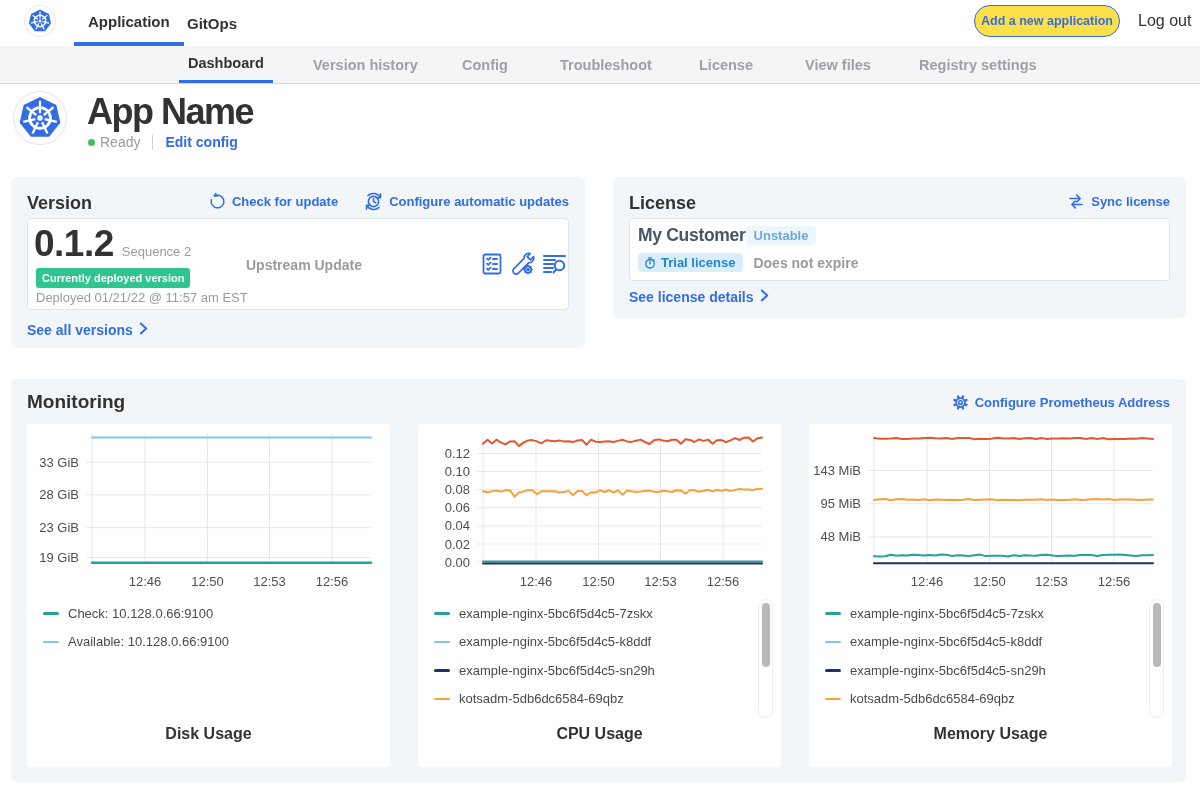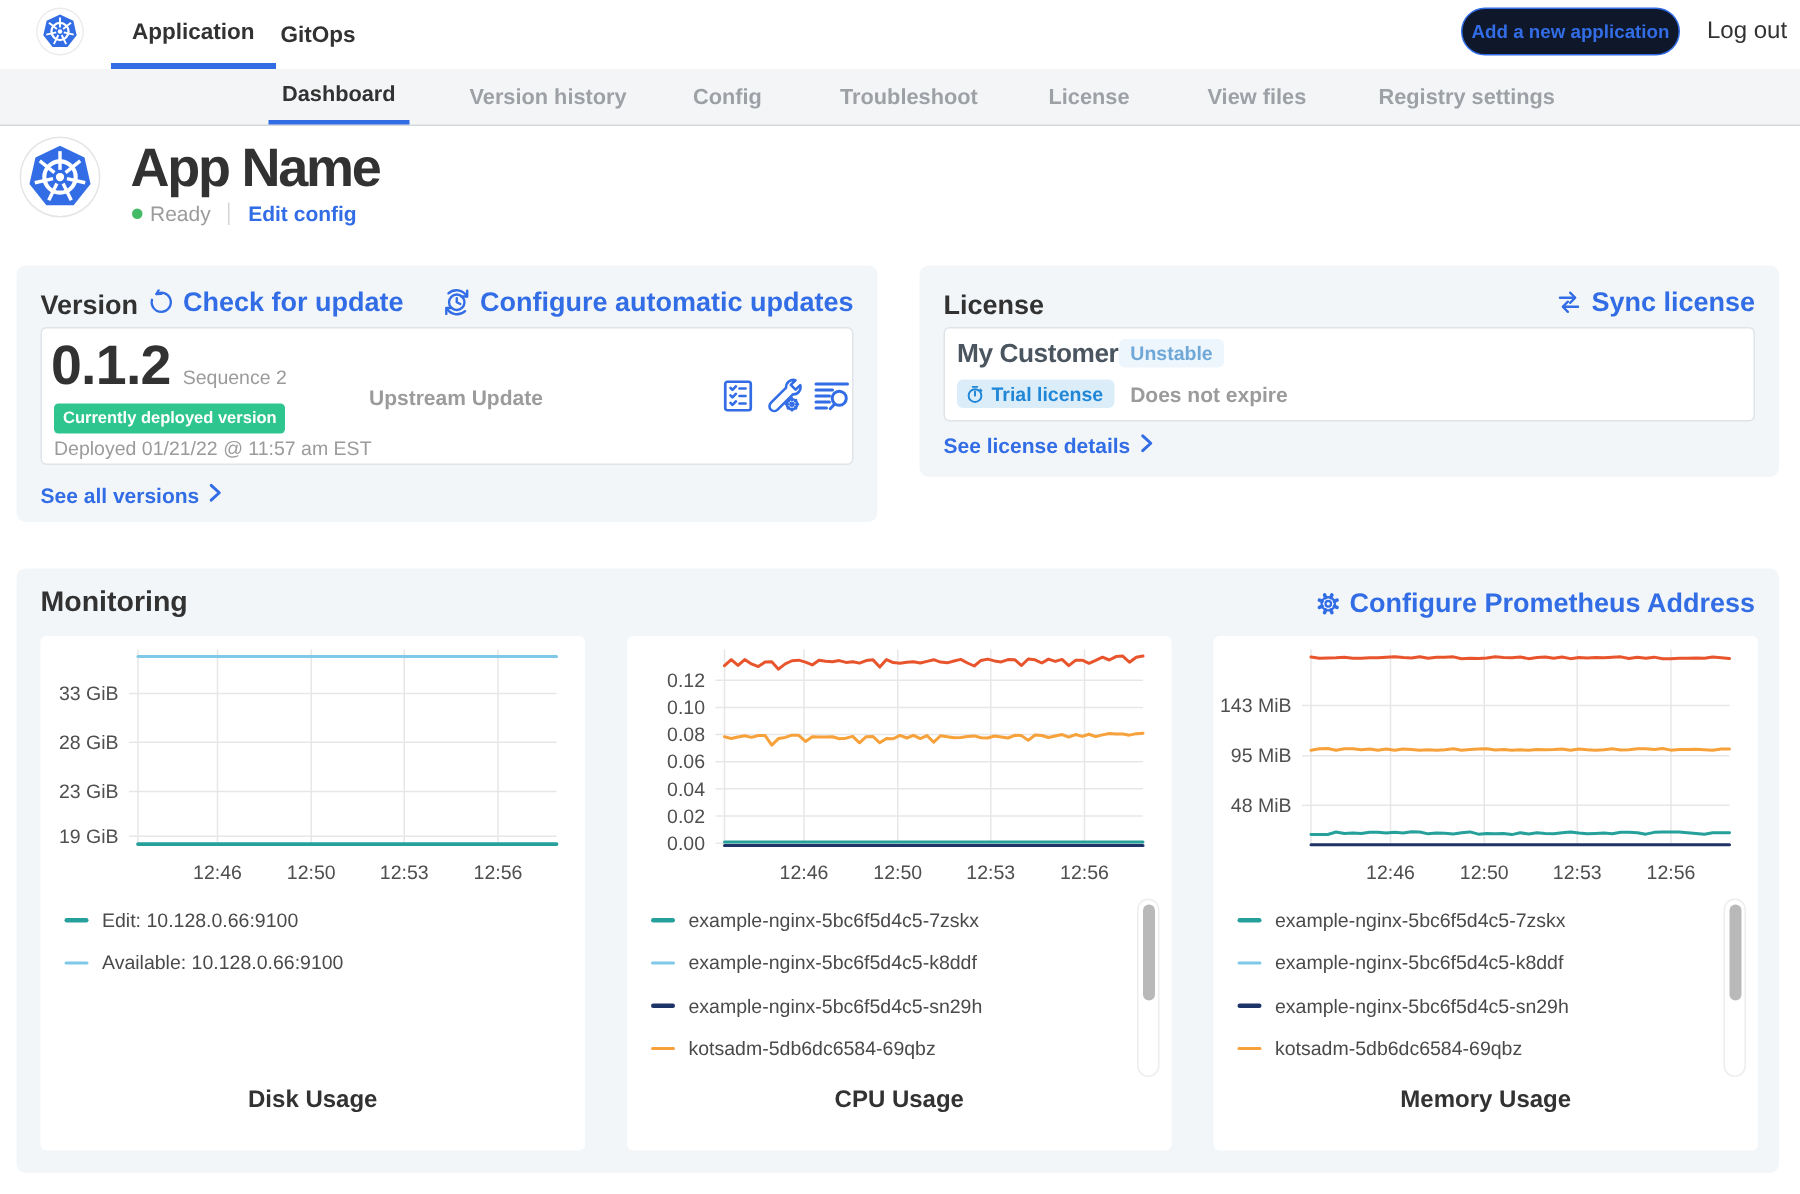--- a/index.html
+++ b/index.html
@@ -5,21 +5,21 @@
 * { margin:0; padding:0; box-sizing:border-box; }
 html,body { width:1200px; height:796px; background:#fff; font-family:"Liberation Sans", sans-serif; overflow:hidden; }
 .page { position:relative; width:1052px; height:796px; }
 
 
 .topnav { position:absolute; top:0; left:0; width:1200px; height:46px; background:#fff; }
 .nav-logo { position:absolute; left:25px; top:6px; width:30px; height:30px; border-radius:50%; background:#fff; box-shadow:0 0 0 1px #ececec; display:flex; align-items:center; justify-content:center; }
 .nav-tab { position:absolute; top:0; height:46px; display:flex; align-items:center; font-size:15px; font-weight:700; color:#323232; }
 .tab-app { left:74px; padding:0 14px; border-bottom:4px solid #326de6; }
 .tab-gitops { left:173px; padding:0 14px; }
-.add-app-btn { position:absolute; left:974px; top:5px; width:146px; height:32px; border:1.5px solid #326de6; border-radius:17px; color:#326de6; font-size:12.5px; font-weight:700; display:flex; align-items:center; justify-content:center; background:#0f172a; white-space:nowrap; }
+.add-app-btn { position:absolute; left:974px; top:5px; width:146px; height:32px; border:1.5px solid #326de6; border-radius:17px; color:#326de6; font-size:12.5px; font-weight:700; display:flex; align-items:center; justify-content:center; background:#fde047; white-space:nowrap; }
 .logout { position:absolute; left:1138px; top:0; height:42px; display:flex; align-items:center; font-size:16px; font-weight:500; color:#323232; }
 
 
 .subnav { position:absolute; top:46px; left:0; width:1200px; height:38px; background:#f4f5f7; border-bottom:1px solid #d5d9dc; }
 .subtab { position:absolute; top:0; height:37px; display:flex; align-items:center; font-size:14.5px; font-weight:600; color:#9da1a6; }
 .subtab.active { color:#323232; border-bottom:3px solid #326de6; }
 
 
 .app-header { position:absolute; top:84px; left:0; width:1200px; }
 .app-logo { position:absolute; left:14px; top:8px; width:52px; height:52px; border-radius:50%; background:#fff; box-shadow:0 0 0 1px #e5e5e5; display:flex; align-items:center; justify-content:center; }
@@ -30,21 +30,21 @@
 .vsep { width:1px; height:15px; background:#d3d3d3; margin:0 12px; }
 .editcfg { color:#326de6; font-weight:700; }
 
 
 .card { position:absolute; background:#f2f6f8; border-radius:6px; }
 .card-version { left:11px; top:177px; width:574px; height:171px; padding:16px; }
 .card-license { left:613px; top:177px; width:573px; height:141px; padding:16px; }
 .card-head { display:flex; height:16px; }
 .card-title { font-size:18px; font-weight:700; color:#323232; }
 .head-links { margin-left:auto; display:flex; align-items:center; }
-.hlink { display:flex; align-items:center; font-size:18px; font-weight:700; color:#326de6; }
+.hlink { display:flex; align-items:center; font-size:13px; font-weight:700; color:#326de6; }
 .hlink svg { margin-right:6px; }
 .whitebox { position:relative; margin-top:9px; background:#fff; border:1px solid #dfe4e9; border-radius:4px; }
 .vbox { height:92px; padding:12px 8px 8px 6px; }
 .lbox { height:63px; padding:6px 8px 8px 8px; }
 .ver-num { font-size:37px; font-weight:800; color:#323232; line-height:26px; letter-spacing:-0.5px; }
 .seq { font-size:13px; font-weight:500; color:#9b9b9b; margin-left:8px; letter-spacing:0; }
 .green-tag { display:inline-block; margin-top:8px; margin-left:2px; background:#2ec58f; color:#fff; font-size:11px; font-weight:700; padding:4px 6px; border-radius:3px; }
 .deployed { margin-top:2px; margin-left:2px; font-size:13px; font-weight:500; color:#9b9b9b; }
 .upstream { position:absolute; left:218px; top:38px; font-size:14px; font-weight:600; color:#9b9b9b; }
 .vicons { position:absolute; left:452px; top:33px; display:flex; align-items:center; }
@@ -269,21 +269,21 @@
 <text x="118" y="162" text-anchor="middle" font-size="13" fill="#4f4f4f">12:46</text>
 <text x="180.5" y="162" text-anchor="middle" font-size="13" fill="#4f4f4f">12:50</text>
 <text x="242.5" y="162" text-anchor="middle" font-size="13" fill="#4f4f4f">12:53</text>
 <text x="305" y="162" text-anchor="middle" font-size="13" fill="#4f4f4f">12:56</text>
 <polyline points="65.0,13.6 72.0,13.6 79.0,13.6 85.9,13.6 92.9,13.6 99.9,13.6 106.8,13.6 113.8,13.6 120.8,13.6 127.8,13.6 134.8,13.6 141.7,13.6 148.7,13.6 155.7,13.6 162.7,13.6 169.6,13.6 176.6,13.6 183.6,13.6 190.6,13.6 197.5,13.6 204.5,13.6 211.5,13.6 218.4,13.6 225.4,13.6 232.4,13.6 239.4,13.6 246.3,13.6 253.3,13.6 260.3,13.6 267.3,13.6 274.2,13.6 281.2,13.6 288.2,13.6 295.2,13.6 302.1,13.6 309.1,13.6 316.1,13.6 323.1,13.6 330.1,13.6 337.0,13.6 344.0,13.6" fill="none" stroke="#7fc8e8" stroke-width="2" stroke-linejoin="round" stroke-linecap="round"></polyline>
 <polyline points="65.0,138.7 72.0,138.7 79.0,138.7 85.9,138.7 92.9,138.7 99.9,138.7 106.8,138.7 113.8,138.7 120.8,138.7 127.8,138.7 134.8,138.7 141.7,138.7 148.7,138.7 155.7,138.7 162.7,138.7 169.6,138.7 176.6,138.7 183.6,138.7 190.6,138.7 197.5,138.7 204.5,138.7 211.5,138.7 218.4,138.7 225.4,138.7 232.4,138.7 239.4,138.7 246.3,138.7 253.3,138.7 260.3,138.7 267.3,138.7 274.2,138.7 281.2,138.7 288.2,138.7 295.2,138.7 302.1,138.7 309.1,138.7 316.1,138.7 323.1,138.7 330.1,138.7 337.0,138.7 344.0,138.7" fill="none" stroke="#26a09a" stroke-width="2.5" stroke-linejoin="round" stroke-linecap="round"></polyline>
 </svg>
       <div class="legend">
         <div class="lrow">
             <span class="ldash" style="background:#26a09a;"></span>
-            <span class="ltext">Edit: 10.128.0.66:9100</span>
+            <span class="ltext">Check: 10.128.0.66:9100</span>
           </div>
         <div class="lrow">
             <span class="ldash" style="background:#7fc8e8;"></span>
             <span class="ltext">Available: 10.128.0.66:9100</span>
           </div>
       </div>
       <div class="chart-title">Disk Usage</div>
     </div>
 
     <div class="panel p1">

